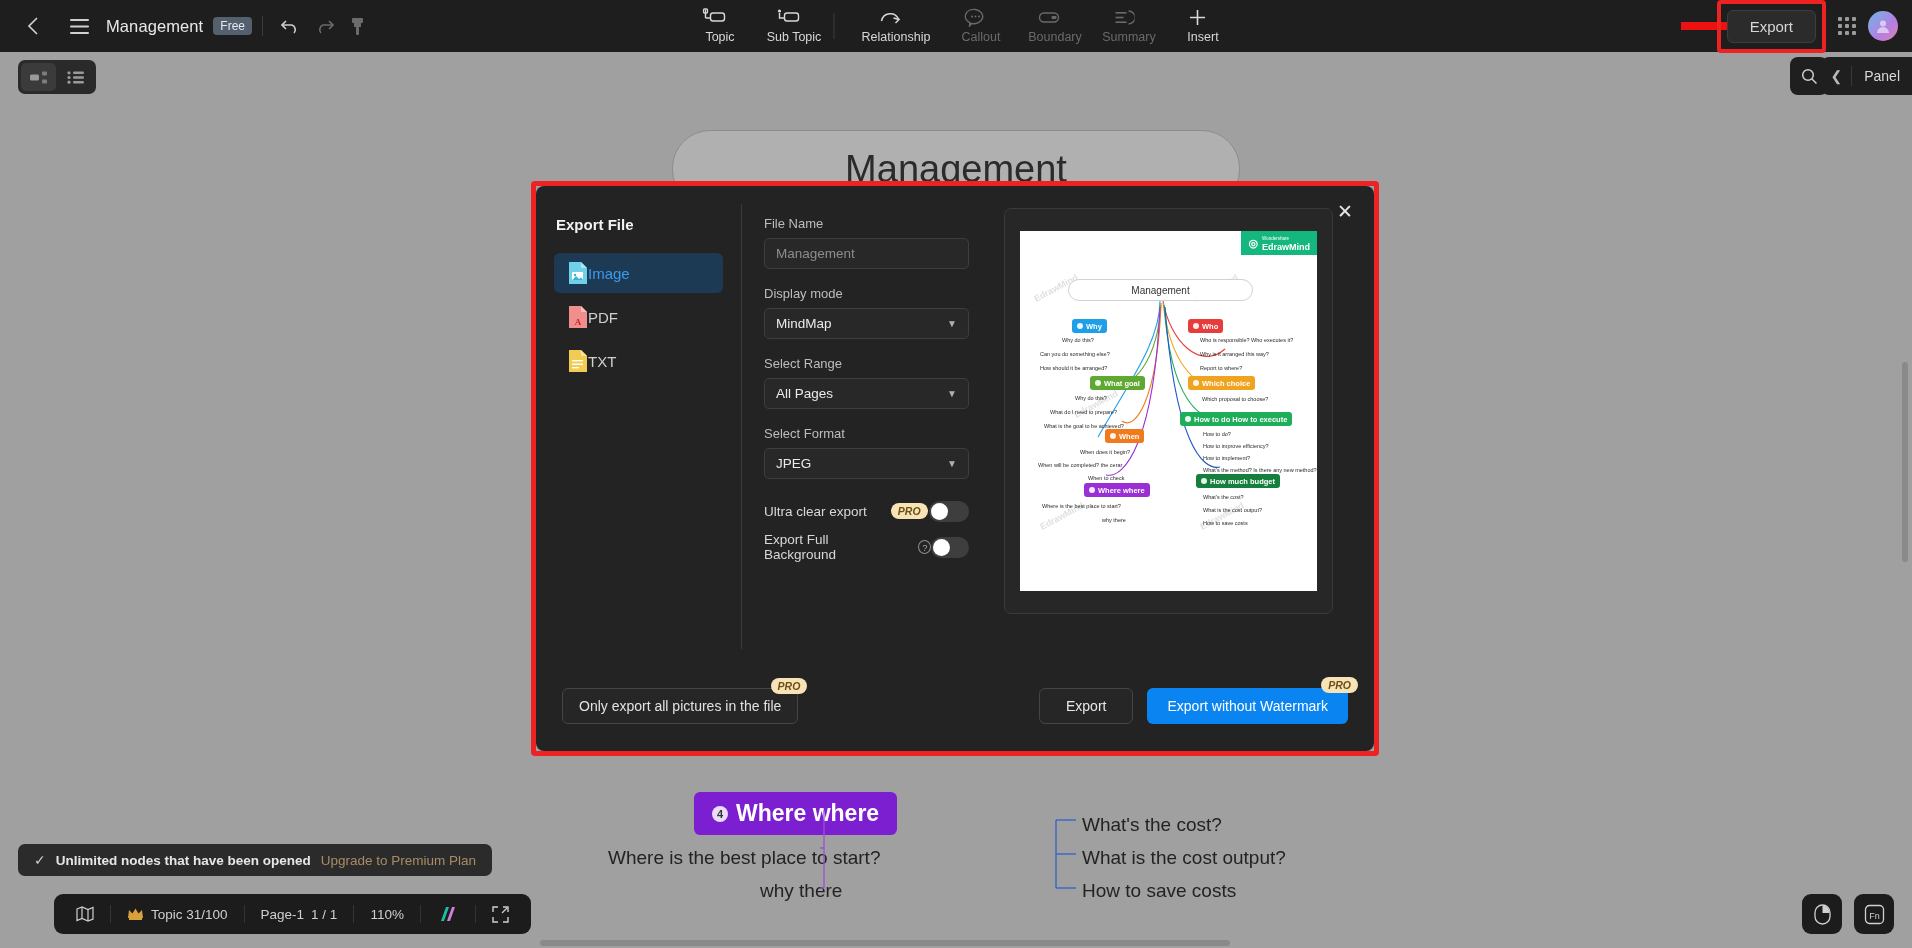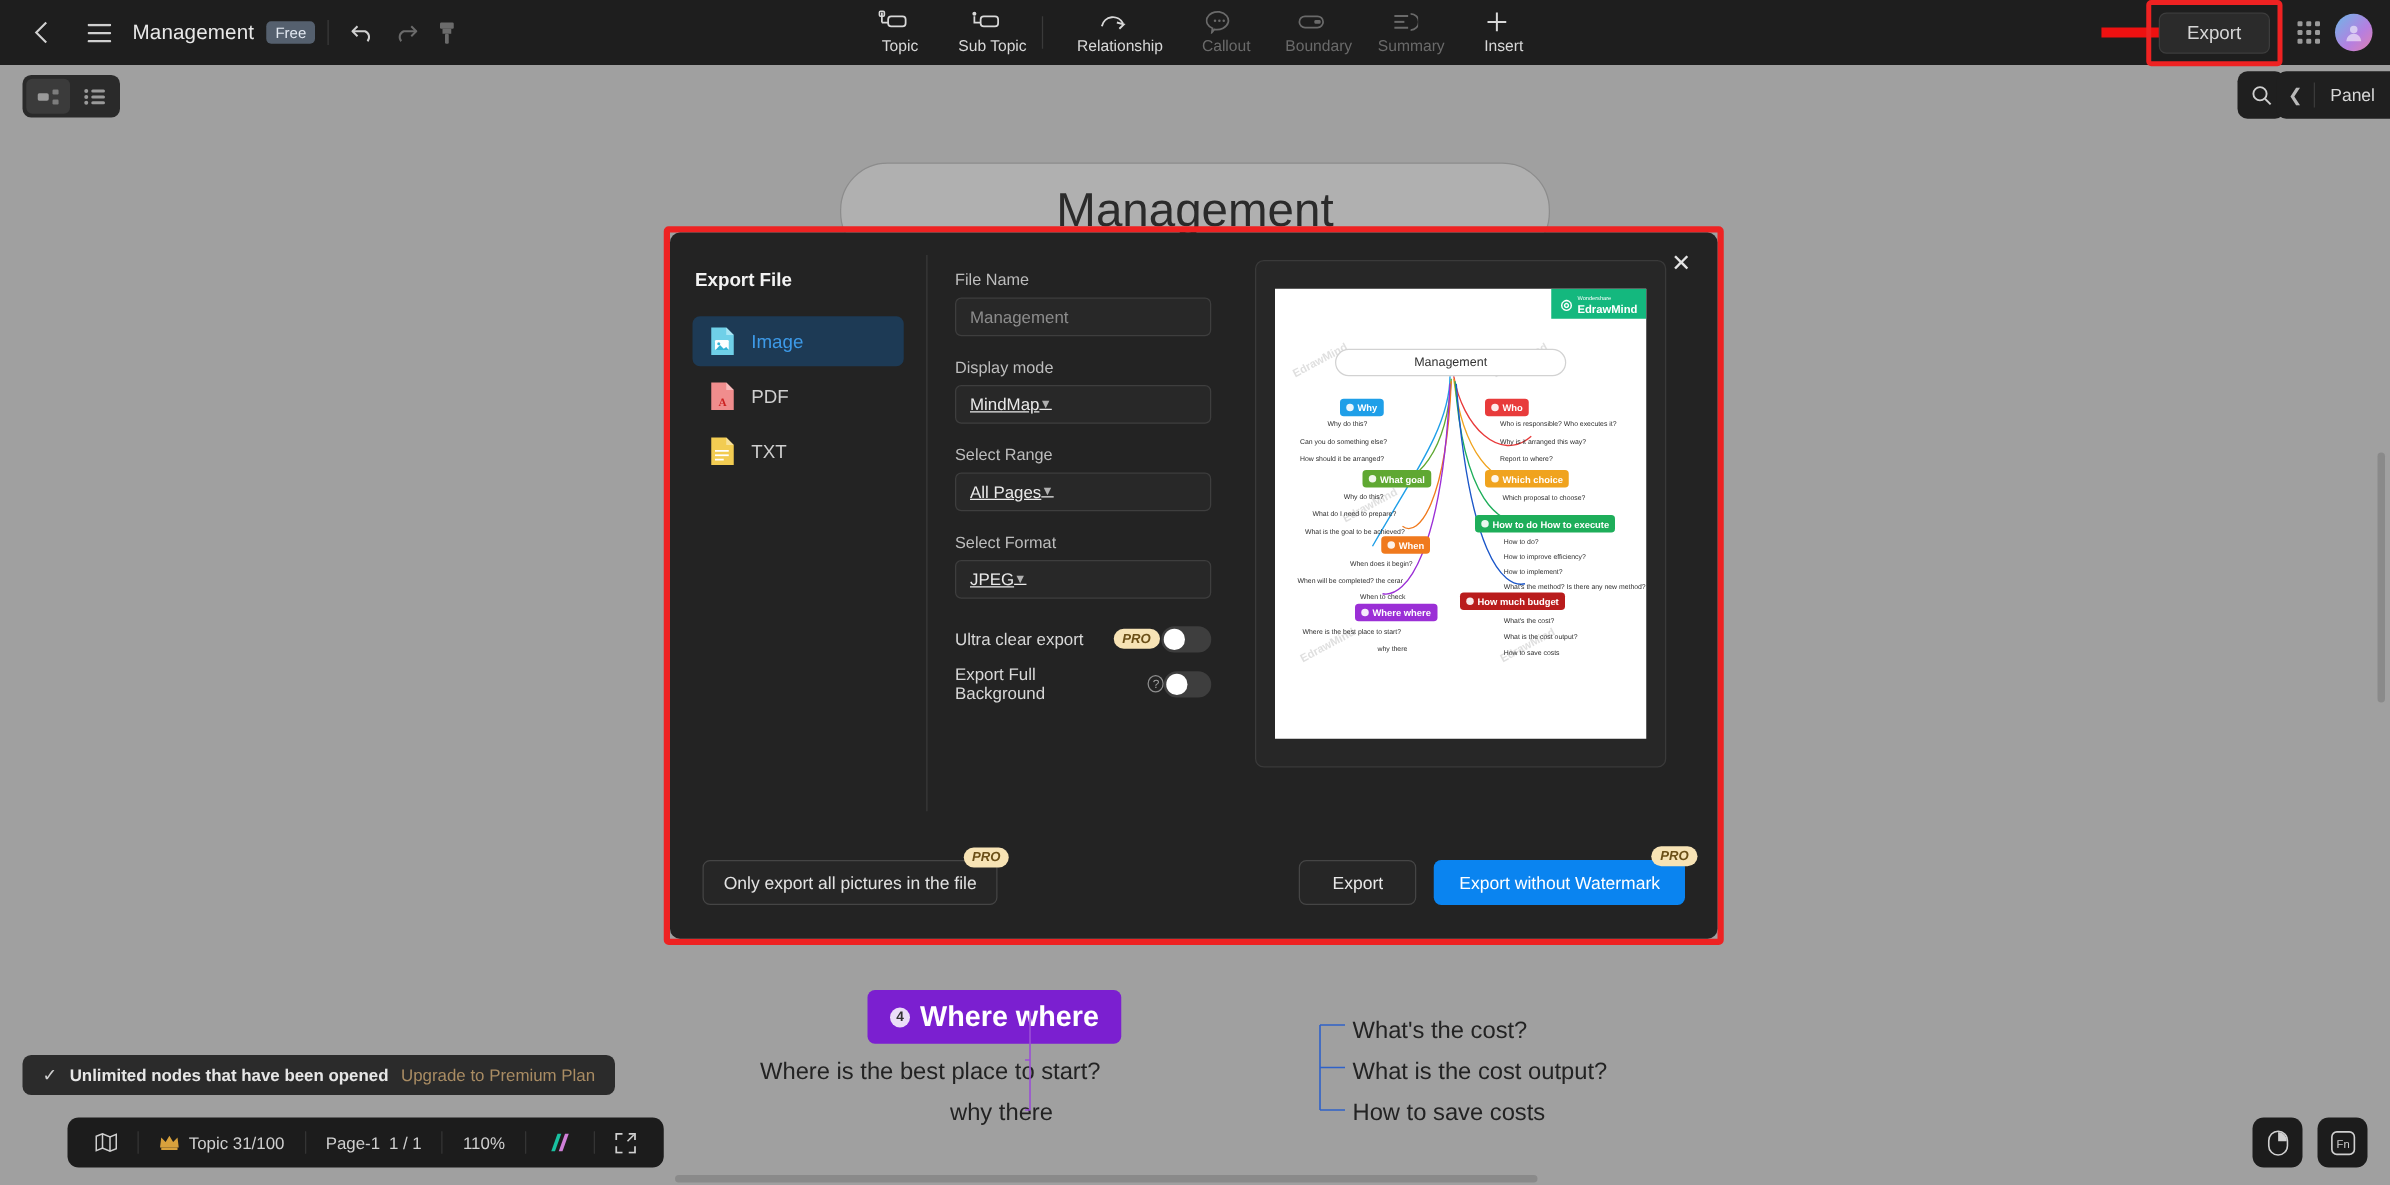--- a/index.html
+++ b/index.html
@@ -149,41 +149,40 @@
   .modal-close {
     position:absolute; right:16px; top:12px; width:26px; height:26px;
     display:flex; align-items:center; justify-content:center; color:#e4e4e4;
     font-size:19px; cursor:pointer; z-index:60;
   }
   .modal-body { display:flex; flex:1; min-height:0; }
 
   .m-left { width:205px; padding: 24px 18px 0 18px; }
   .m-title { color:#f3f3f3; font-size:15px; font-weight:bold; margin: 6px 0 20px 2px; }
   .fmt-item {
-    display:flex; align-items:center; gap:13px; height:40px; padding: 4px 14px;
+    display:flex; align-items:center; height:40px; padding: 4px 14px;
     border-radius:6px; cursor:pointer; color:#cfcfcf; font-size:15px; margin-bottom:4px;
   }
   .fmt-item.active { background:#1d3a55; color:#3d9ae8; }
   .fileicon { width:20px; height:24px; position:relative; flex:none; }
 
   .m-sep { width:1px; background:#3a3a3a; margin: 18px 0; }
 
   .m-mid { width:250px; padding: 30px 0 0 22px; }
   .fld-label { color:#bdbdbd; font-size:13px; margin-bottom:7px; }
   .fld-input {
     width:205px; height:31px; background:#282828; border:1px solid #3e3e3e;
     border-radius:5px; color:#8d8d8d; font-size:13.5px; padding: 0 11px;
     display:flex; align-items:center; margin-bottom:17px;
   }
   .fld-select {
     width:205px; height:31px; background:#282828; border:1px solid #3e3e3e;
     border-radius:5px; color:#eaeaea; font-size:13.5px; padding: 0 11px;
-    display:flex; align-items:center; justify-content:flex-start; margin-bottom:17px;
+    display:flex; align-items:center; justify-content:space-between; margin-bottom:17px;
     cursor:pointer;
-    text-decoration:underline;
   }
   .fld-select .chv { color:#b0b0b0; font-size:10px; }
   .toggle-row { display:flex; align-items:center; width:205px; height:30px; margin-bottom:6px; }
   .toggle-row .tl { color:#d8d8d8; font-size:13.5px; display:flex; align-items:center; gap:24px; }
   .pro-tag {
     background:#f7e3b5; color:#6b4f17; font-size:10.5px; font-weight:bold;
     font-style:italic; padding:1px 7px; border-radius:8px; line-height:14px;
   }
   .qmark { width:14px; height:14px; border:1px solid #8e8e8e; border-radius:50%;
     color:#a6a6a6; font-size:9.5px; display:flex; align-items:center; justify-content:center; }
@@ -682,21 +681,21 @@
             <div class="pv-leaf" style="left:183px; top:224px;">How to implement?</div>
             <div class="pv-leaf" style="left:183px; top:236px;">What's the method? Is there any new method?</div>
 
             <div class="pv-node" style="left:64px; top:252px; background:#9b2fd6;">
               <span class="n"></span>
                 <span>Where where</span>
             </div>
             <div class="pv-leaf" style="left:22px; top:272px;">Where is the best place to start?</div>
             <div class="pv-leaf" style="left:82px; top:286px;">why there</div>
 
-            <div class="pv-node" style="left:148px; top:243px; background:#b91c1c;">
+            <div class="pv-node" style="left:176px; top:243px; background:#15803d;">
               <span class="n"></span>
                 <span>How much budget</span>
             </div>
             <div class="pv-leaf" style="left:183px; top:263px;">What's the cost?</div>
             <div class="pv-leaf" style="left:183px; top:276px;">What is the cost output?</div>
             <div class="pv-leaf" style="left:183px; top:289px;">How to save costs</div>
 
           </div>
         </div>
       </div>

